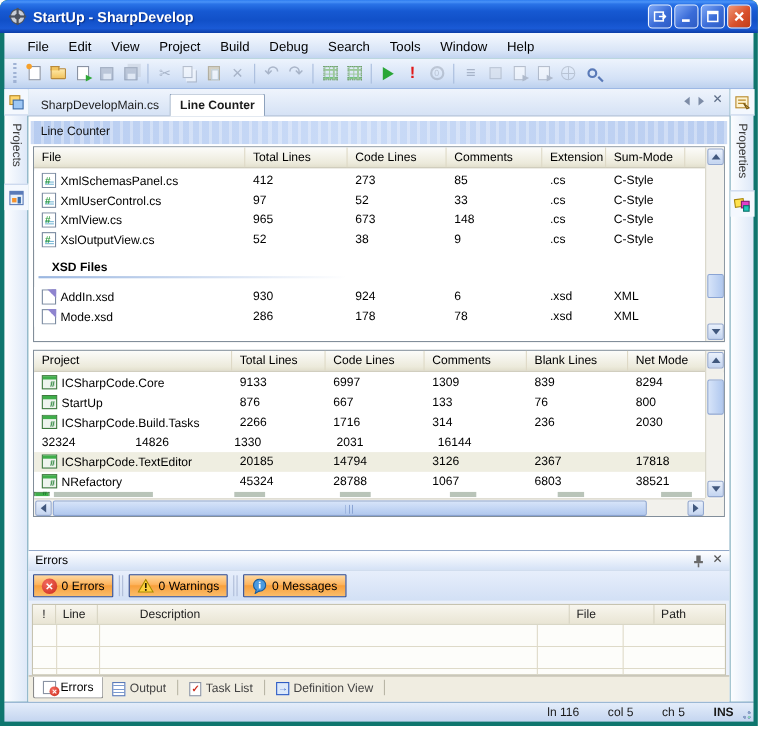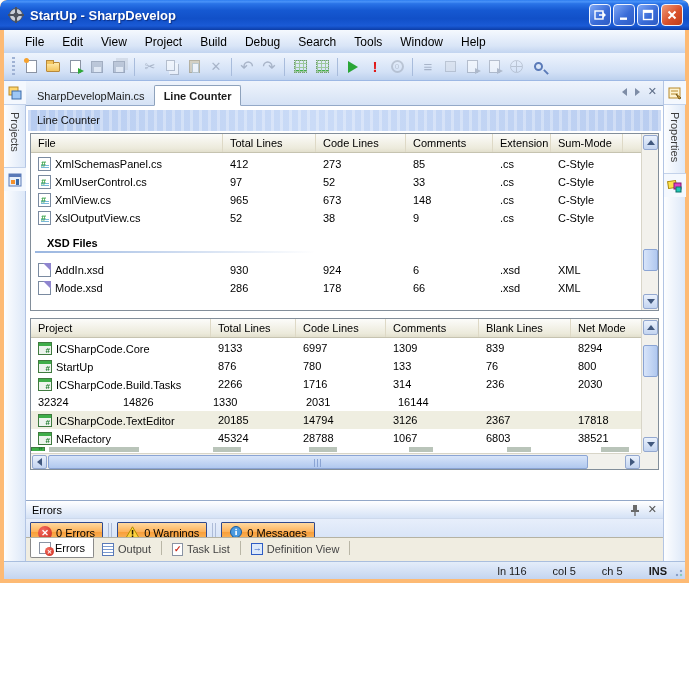--- a/index.html
+++ b/index.html
@@ -1,19 +1,19 @@
 <!DOCTYPE html>
 <html><head>
 <meta charset="utf-8">
 <style>
   * { box-sizing:border-box; margin:0; padding:0; }
   html,body { width:689px; height:673px; }
   body { font-family:"Liberation Sans", sans-serif; font-size:11px; color:#000; }
 
-  #win { position:relative; width:689px; height:583px; background:#fdba74; overflow:hidden; border-radius:7px 7px 0 0; }
+  #win { position:relative; width:689px; height:660px; background:#0f766e; overflow:hidden; border-radius:7px 7px 0 0; }
 
   
   .titlebar { position:absolute; left:0; top:0; width:689px; height:30px;
     background:linear-gradient(180deg,#2e7df0 0%,#4a93f8 6%,#2a74e8 12%,#1659d2 34%,#1150c8 62%,#1a5ad6 86%,#0c3da6 100%);
     border-radius:7px 7px 0 0; display:flex; align-items:center; }
   .title-text { color:#fff; font-weight:bold; font-size:13px; margin-left:6px;
     text-shadow:1px 1px 1px #0b2f86; }
   .app-icon { width:16px; height:16px; margin-left:8px; }
   .winbtns { position:absolute; right:6px; top:4px; display:flex; gap:2px; }
   .wbtn { width:22px; height:22px; border-radius:4px; border:1px solid #eef3ff;
@@ -433,21 +433,21 @@
             <div class="c" style="width:93px;">930</div>
             <div class="c" style="width:90px;">924</div>
             <div class="c" style="width:87px;">6</div>
             <div class="c" style="width:58px;">.xsd</div>
             <div class="c" style="width:72px;">XML</div>
           </div>
           <div class="r">
             <div class="c" style="width:192px;"><span class="fic xsd"></span><span>Mode.xsd</span></div>
             <div class="c" style="width:93px;">286</div>
             <div class="c" style="width:90px;">178</div>
-            <div class="c" style="width:87px;">66</div>
+            <div class="c" style="width:87px;">78</div>
             <div class="c" style="width:58px;">.xsd</div>
             <div class="c" style="width:72px;">XML</div>
           </div>
         </div>
 
         <div class="vsb">
           <div class="sbtn" style="top:1px;">
               <span class="a-up"></span>
             </div>
           <div class="vthumb" style="top:115px; height:22px;"></div>
@@ -473,21 +473,21 @@
             <div class="c" style="width:180px;"><span class="pic"></span><span>ICSharpCode.Core</span></div>
             <div class="c" style="width:85px;">9133</div>
             <div class="c" style="width:90px;">6997</div>
             <div class="c" style="width:93px;">1309</div>
             <div class="c" style="width:92px;">839</div>
             <div class="c" style="width:72px;">8294</div>
           </div>
           <div class="r">
             <div class="c" style="width:180px;"><span class="pic"></span><span>StartUp</span></div>
             <div class="c" style="width:85px;">876</div>
-            <div class="c" style="width:90px;">780</div>
+            <div class="c" style="width:90px;">667</div>
             <div class="c" style="width:93px;">133</div>
             <div class="c" style="width:92px;">76</div>
             <div class="c" style="width:72px;">800</div>
           </div>
           <div class="r">
             <div class="c" style="width:180px;"><span class="pic"></span><span>ICSharpCode.Build.Tasks</span></div>
             <div class="c" style="width:85px;">2266</div>
             <div class="c" style="width:90px;">1716</div>
             <div class="c" style="width:93px;">314</div>
             <div class="c" style="width:92px;">236</div>

